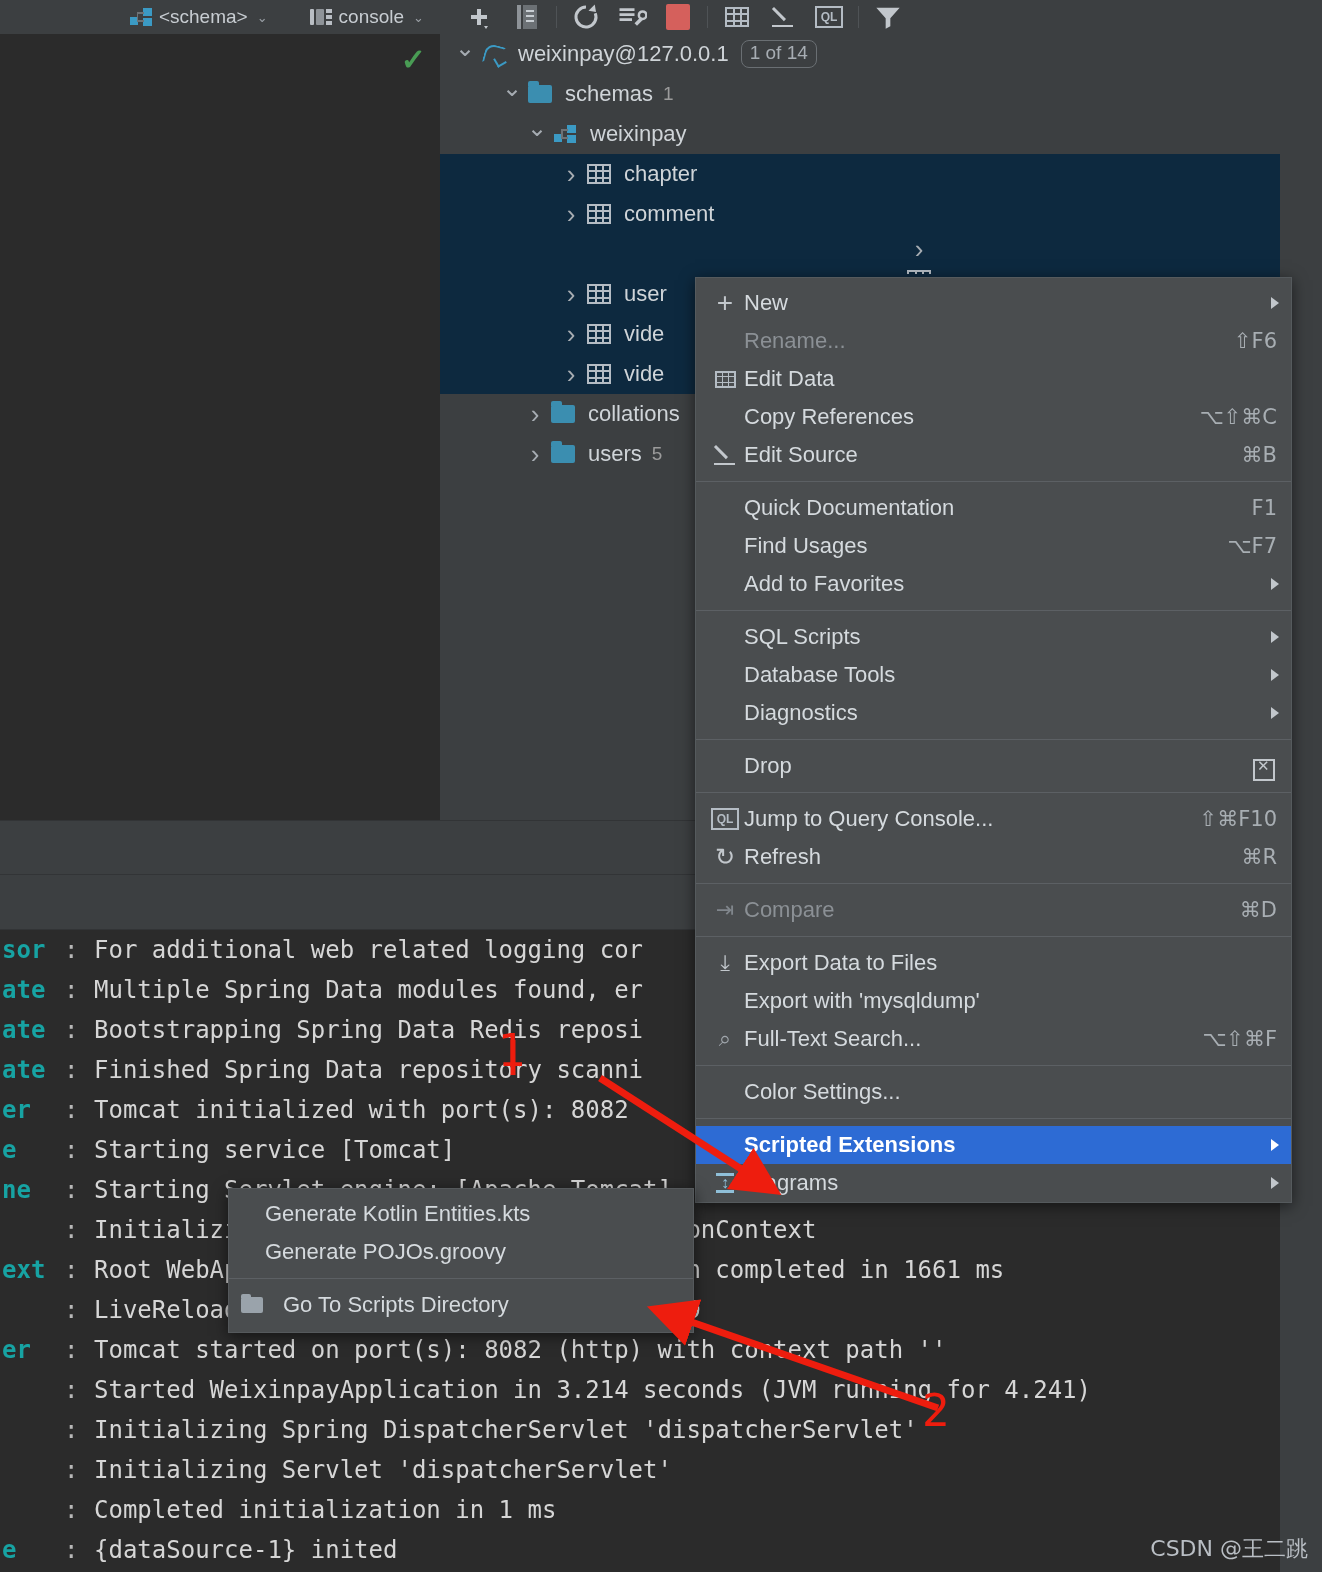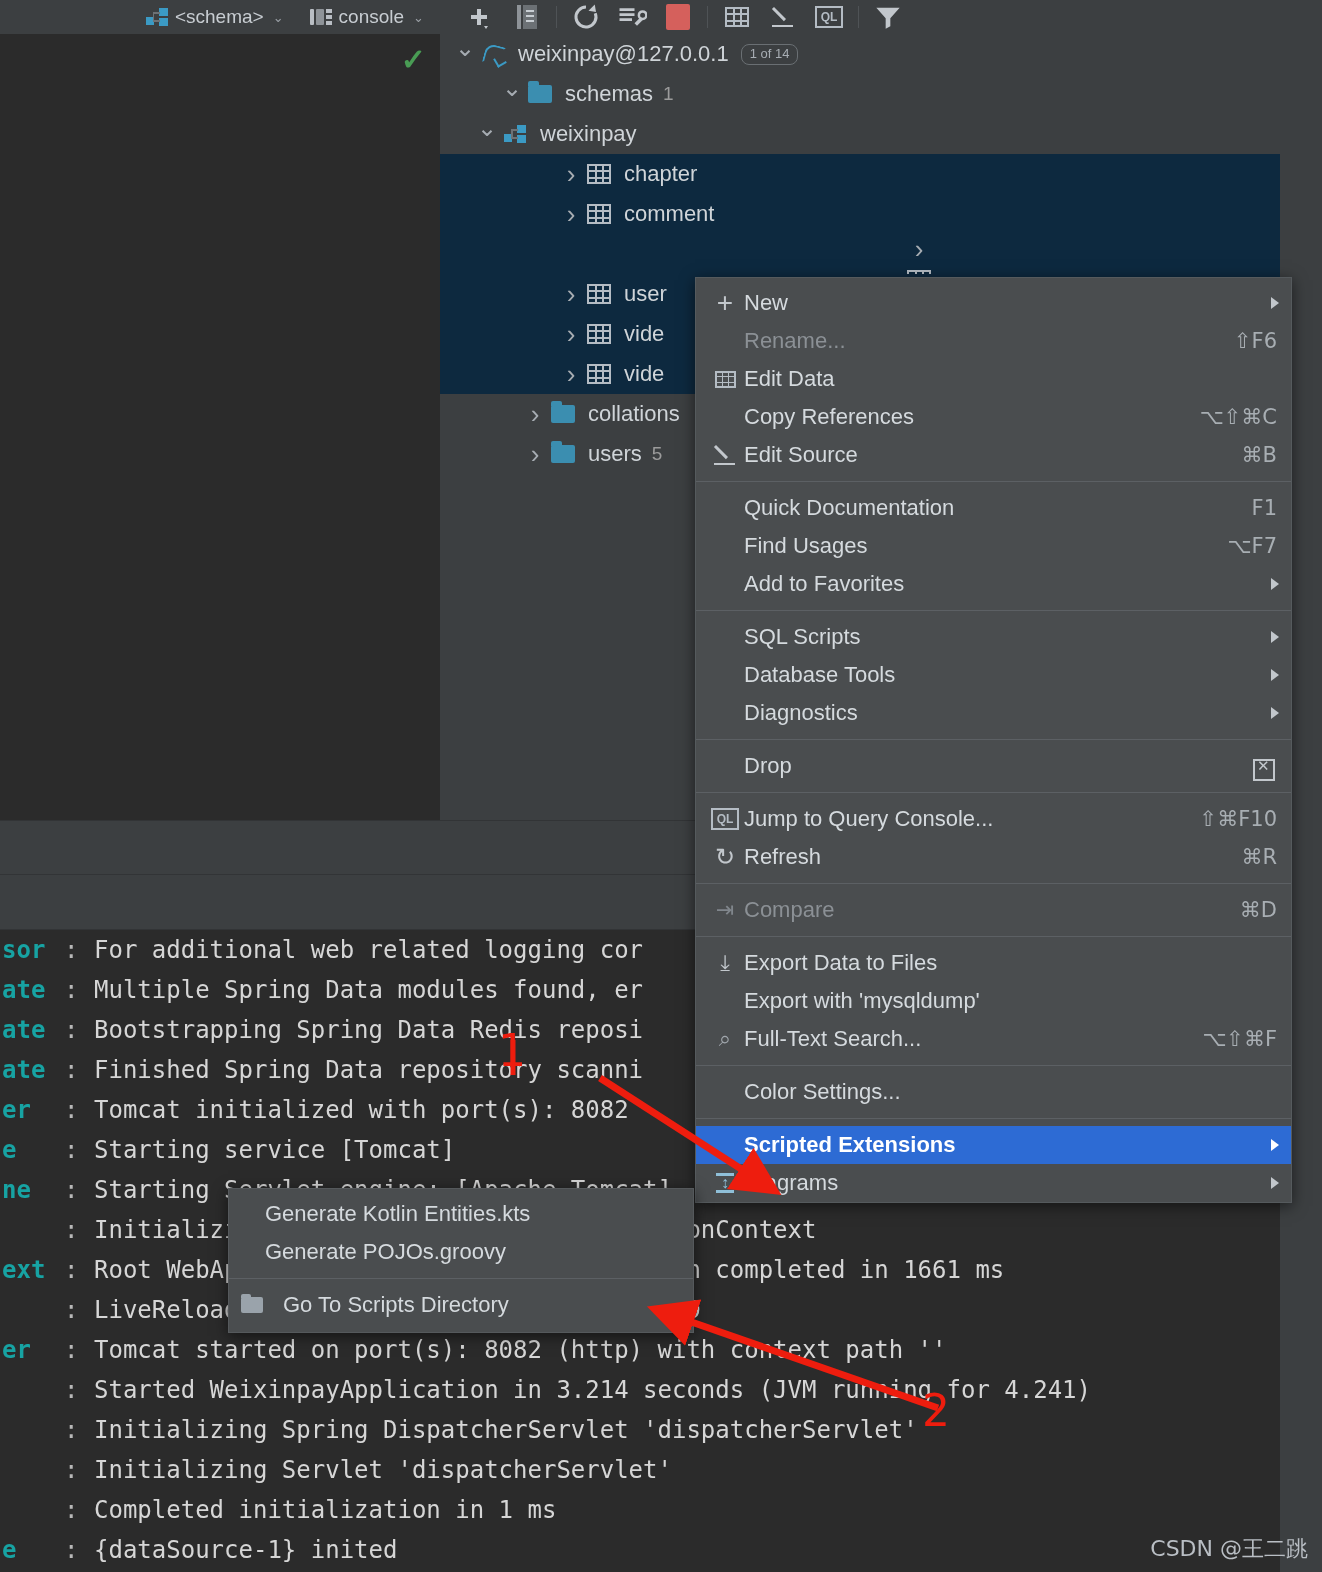--- a/index.html
+++ b/index.html
@@ -13,21 +13,21 @@
   .root { position: absolute; inset: 0; }
 
   
   .toolbar {
     position: absolute; left: 0; top: 0; width: 1322px; height: 34px;
     background: #3c3f41;
     display: flex; align-items: center;
   }
   .tb-left {
     width: 440px; height: 28px; display: flex; align-items: center;
-    justify-content: flex-end; padding-right: 16px; gap: 26px;
+    justify-content: flex-end; padding-right: 16px; gap: 42px;
     background: #3c3f41;
   }
   .tb-combo { display: flex; align-items: center; gap: 7px; color: #c8cdd2; font-size: 19px; }
   .tb-combo .caret { font-size: 13px; color: #9aa0a6; margin-left: 2px;}
   .tb-right {
     flex: 1; height: 34px; display: flex; align-items: center; gap: 0px;
     background: #3c3f41; padding-left: 18px;
   }
   .tb-btn {
     width: 46px; height: 34px; display: flex; align-items: center; justify-content: center;
@@ -110,21 +110,21 @@
     content:""; position:absolute; left:0; top:4px; width:100%; height:2px; background:#b4bcc4;
   }
   .tblico::after {
     content:""; position:absolute; left:0; top:11px; width:100%; height:2px; background:#b4bcc4;
   }
   .tblico i { position:absolute; top:0; bottom:0; width:2px; background:#b4bcc4;}
   .tblico i.v1 { left:6px;} .tblico i.v2 { left:13px;}
 
   .badge {
     margin-left: 12px; border: 1px solid #6a6f73; border-radius: 8px;
-    padding: 1px 8px 3px; font-size: 13px; color:#a7adb3;
+    padding: 1px 8px 3px; font-size: 19px; color:#a7adb3;
   }
   .count { margin-left: 10px; font-size: 19px; color:#9b9b9b; }
 
   .tree-label { margin-left: 10px; }
 
   
   .stripe-maven {
     position: absolute; right: 0; top: 0; width: 42px; height: 36px;
     background: #4a4d4f;
   }
@@ -356,21 +356,21 @@
           <span class="badge">1 of 14</span>
         </div>
         <div class="tree-row" style="padding-left: 59px;">
           <span class="chev down"></span>
           <span class="ico">
             <span class="folder"></span>
           </span>
           <span class="tree-label">schemas</span>
           <span class="count">1</span>
         </div>
-        <div class="tree-row" style="padding-left: 34px;">
+        <div class="tree-row" style="padding-left: 84px;">
           <span class="chev down"></span>
           <span class="ico">
             <span class="schema-ico">
               <i class="sq1"></i>
               <i class="sq2"></i>
               <i class="sq3"></i>
               <i class="ln lnA"></i>
               <i class="ln lnB"></i>
               <i class="ln lnC"></i>
             </span>

